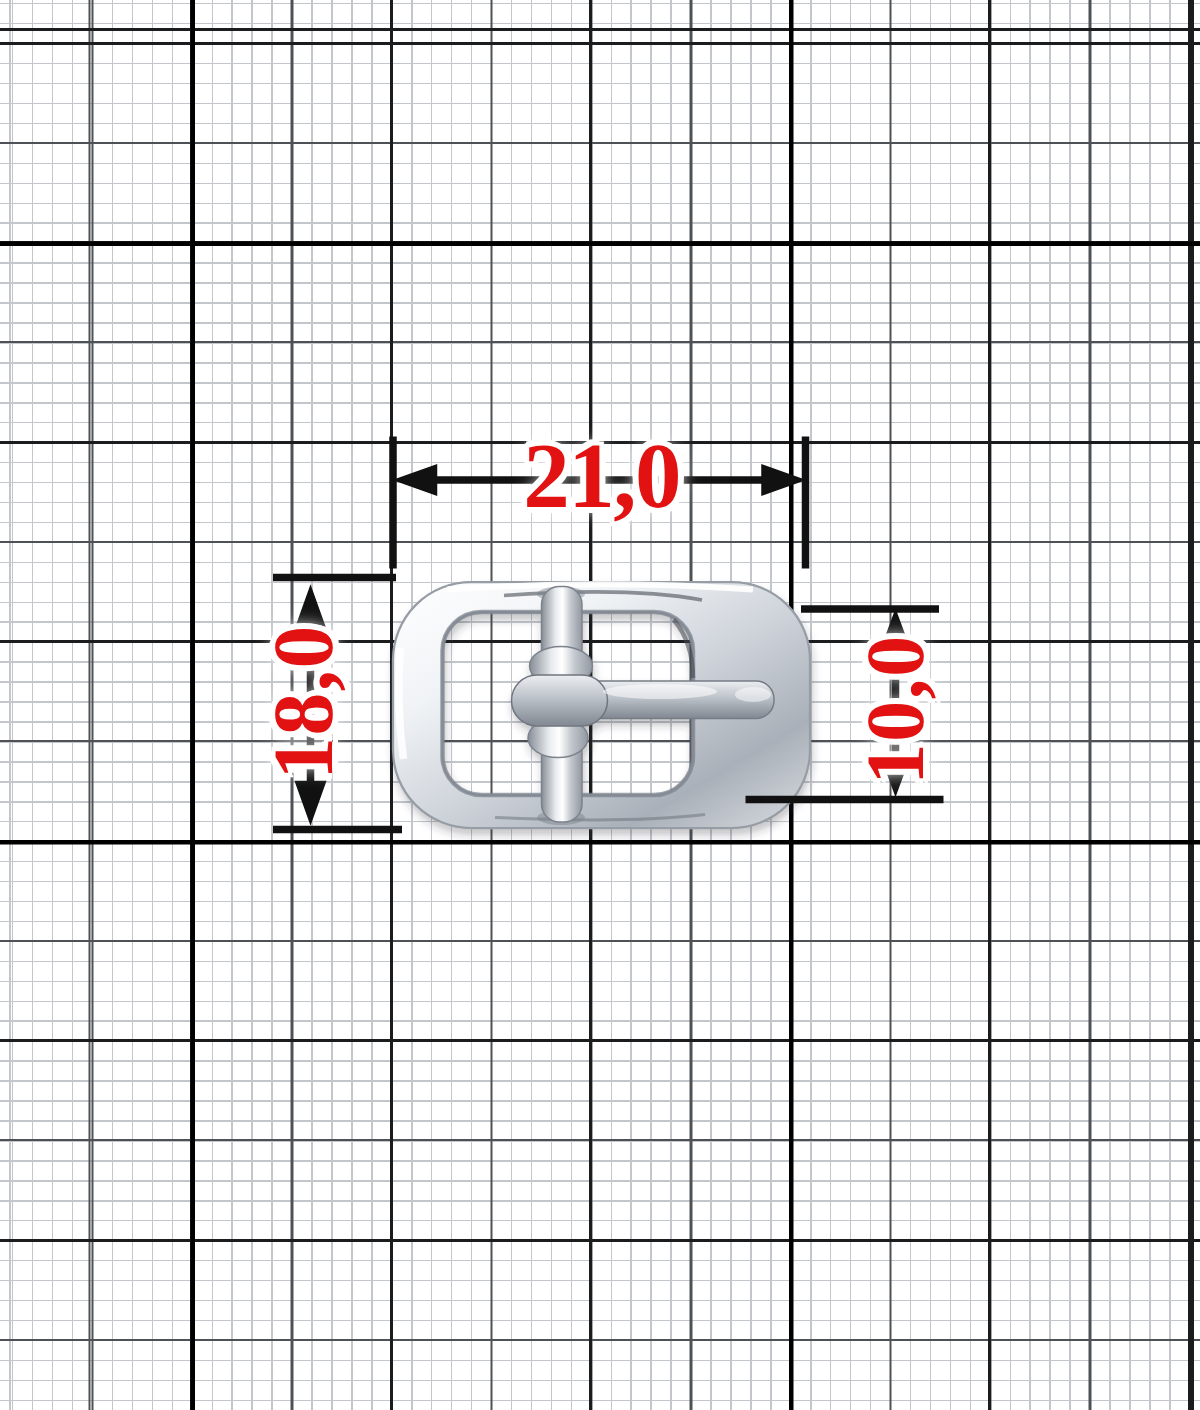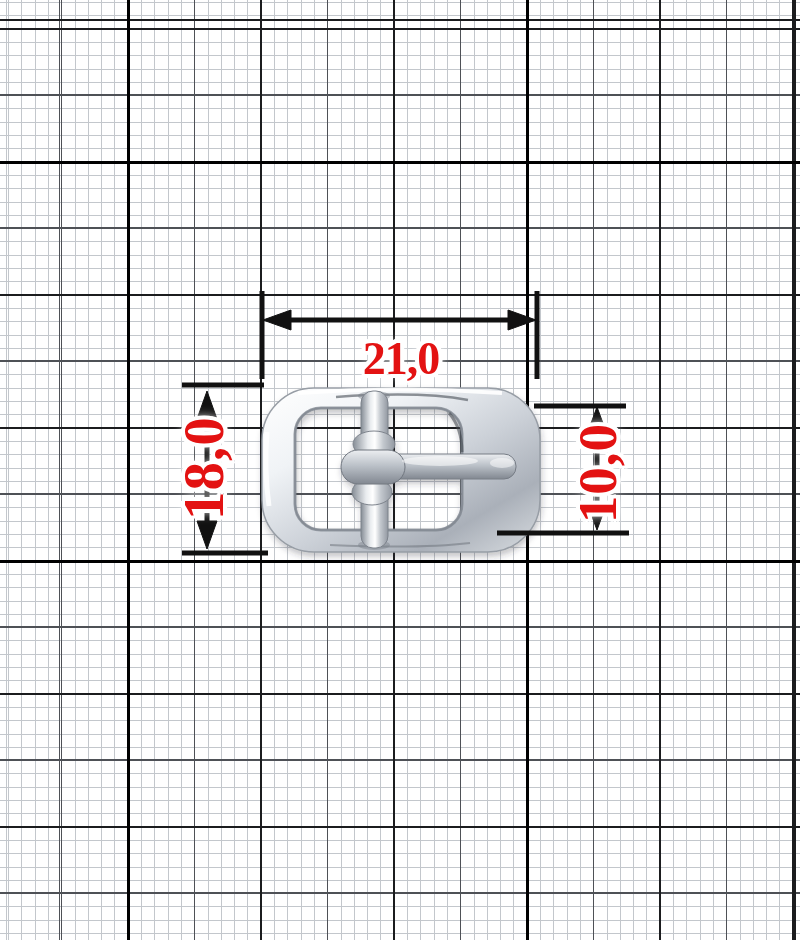--- a/index.html
+++ b/index.html
@@ -28,21 +28,21 @@
 
   
   .dim-label{
     position:absolute;color:#e31212;font-weight:bold;line-height:1;
     font-family:"Liberation Serif", serif;white-space:nowrap;
     text-shadow:
       -3px -3px 0 #fff, 3px -3px 0 #fff, -3px 3px 0 #fff, 3px 3px 0 #fff,
       -4px 0 0 #fff, 4px 0 0 #fff, 0 -4px 0 #fff, 0 4px 0 #fff,
       -2px -4px 0 #fff, 2px 4px 0 #fff, 0 0 9px #fff, 0 0 14px #fff;
   }
-  .dim-w{font-size:46px;letter-spacing:-1px;transform:translate(-50%,-50%);margin-top:41px;}
+  .dim-w{font-size:62px;letter-spacing:-1px;transform:translate(-50%,-50%);}
   .dim-rot{font-size:57px;letter-spacing:1px;transform:translate(-50%,-50%) rotate(-90deg);}
 </style>
 </head>
 <body>
 
 <div class="stage">
 
   <div class="grid"></div>
   <div class="heavy v" style="left:126.5px"></div>
   <div class="heavy v" style="left:525.5px"></div>

